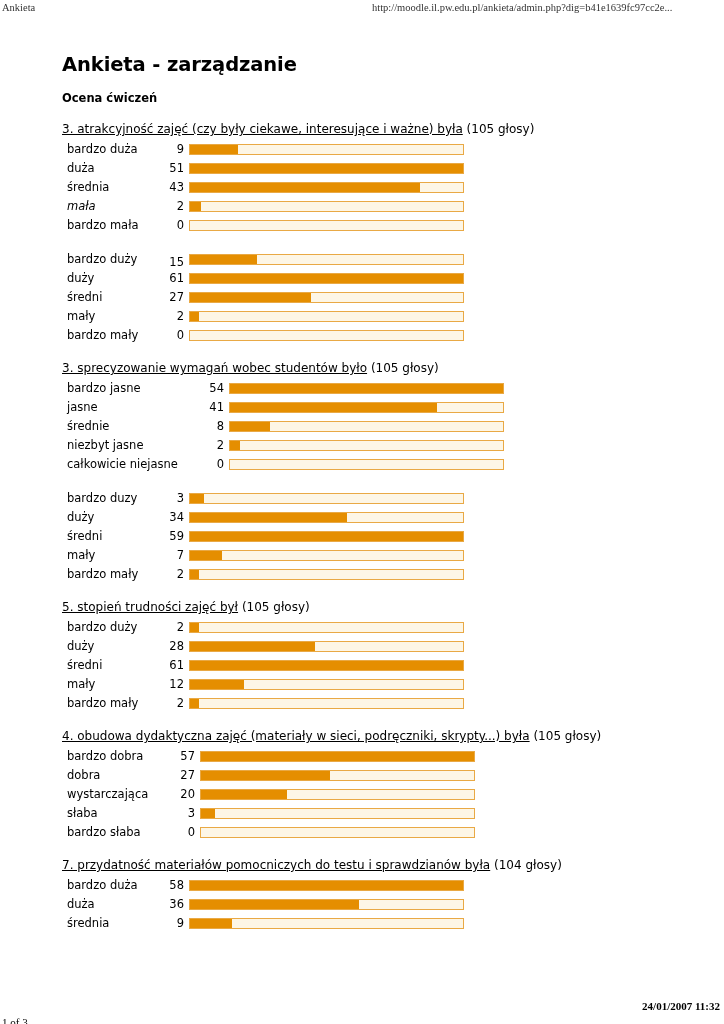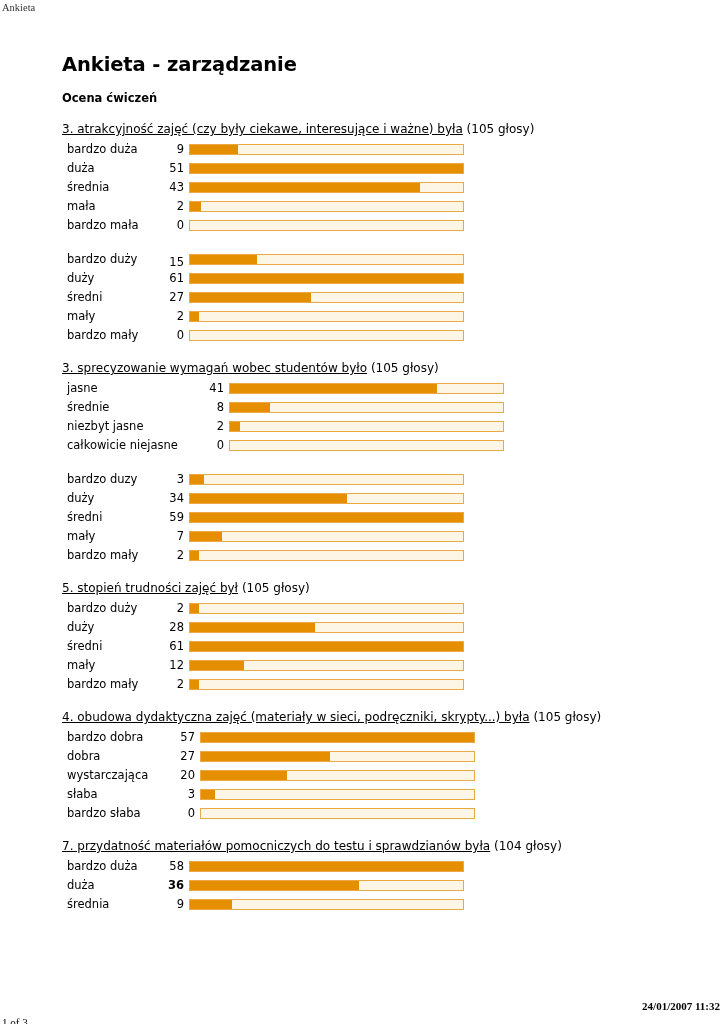--- a/index.html
+++ b/index.html
@@ -135,20 +135,21 @@
     top: 0;
     bottom: 0;
     background: #e58e00;
   }
 </style>
 </head>
 <body>
 
 <div class="print-header">
   <span class="ph-left">Ankieta</span>
+  <span class="ph-right">http://moodle.il.pw.edu.pl/ankieta/admin.php?dig=b41e1639fc97cc2e...</span>
 </div>
 
 <div class="content">
   <h1 class="page-title">Ankieta - zarządzanie</h1>
   <div class="subtitle">Ocena ćwiczeń</div>
 
   <div id="questions">
       <div class="question-block">
         <div class="q-heading"><span class="q-text">3. atrakcyjność zajęć (czy były ciekawe, interesujące i ważne) była</span> <span class="q-votes">(105 głosy)</span></div>
         <div class="rows">
@@ -167,21 +168,21 @@
             </div>
           </div>
           <div class="bar-row">
             <div class="bar-label" style="width: 100px;">średnia</div>
             <div class="bar-value" style="width: 27px;">43</div>
             <div class="bar-track" style="width: 275px;">
               <div class="bar-fill" style="width: 84.3137%;"></div>
             </div>
           </div>
           <div class="bar-row">
-            <div class="bar-label" style="width: 100px;">mała</div>
+            <div class="bar-label" style="width: 100px; font-style: italic;">mała</div>
             <div class="bar-value" style="width: 27px;">2</div>
             <div class="bar-track" style="width: 275px;">
               <div class="bar-fill" style="width: 3.92157%;"></div>
             </div>
           </div>
           <div class="bar-row">
             <div class="bar-label" style="width: 100px;">bardzo mała</div>
             <div class="bar-value" style="width: 27px;">0</div>
             <div class="bar-track" style="width: 275px;">
               <div class="bar-fill" style="width: 0%;"></div>
@@ -225,20 +226,27 @@
             <div class="bar-track" style="width: 275px;">
               <div class="bar-fill" style="width: 0%;"></div>
             </div>
           </div>
         </div>
       </div>
       <div class="question-block">
         <div class="q-heading"><span class="q-text">3. sprecyzowanie wymagań wobec studentów było</span> <span class="q-votes">(105 głosy)</span></div>
         <div class="rows">
           <div class="bar-row">
+            <div class="bar-label" style="width: 140px;">bardzo jasne</div>
+            <div class="bar-value" style="width: 27px;">54</div>
+            <div class="bar-track" style="width: 275px;">
+              <div class="bar-fill" style="width: 100%;"></div>
+            </div>
+          </div>
+          <div class="bar-row">
             <div class="bar-label" style="width: 140px;">jasne</div>
             <div class="bar-value" style="width: 27px;">41</div>
             <div class="bar-track" style="width: 275px;">
               <div class="bar-fill" style="width: 75.9259%;"></div>
             </div>
           </div>
           <div class="bar-row">
             <div class="bar-label" style="width: 140px;">średnie</div>
             <div class="bar-value" style="width: 27px;">8</div>
             <div class="bar-track" style="width: 275px;">
@@ -385,21 +393,21 @@
         <div class="rows">
           <div class="bar-row">
             <div class="bar-label" style="width: 100px;">bardzo duża</div>
             <div class="bar-value" style="width: 27px;">58</div>
             <div class="bar-track" style="width: 275px;">
               <div class="bar-fill" style="width: 100%;"></div>
             </div>
           </div>
           <div class="bar-row">
             <div class="bar-label" style="width: 100px;">duża</div>
-            <div class="bar-value" style="width: 27px; font-weight: bold;">36</div>
+            <div class="bar-value" style="width: 27px;">36</div>
             <div class="bar-track" style="width: 275px;">
               <div class="bar-fill" style="width: 62.069%;"></div>
             </div>
           </div>
           <div class="bar-row">
             <div class="bar-label" style="width: 100px;">średnia</div>
             <div class="bar-value" style="width: 27px;">9</div>
             <div class="bar-track" style="width: 275px;">
               <div class="bar-fill" style="width: 15.5172%;"></div>
             </div>

